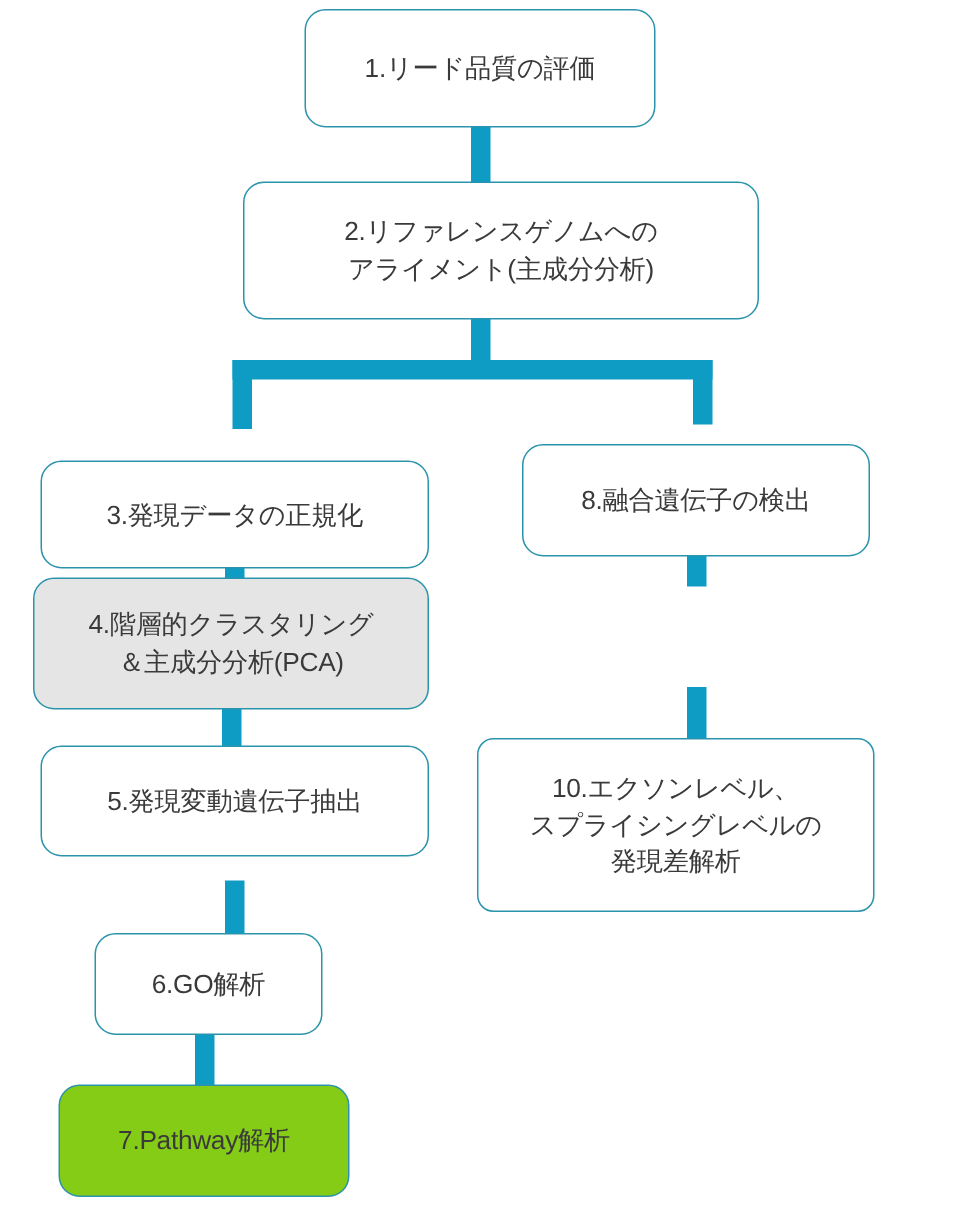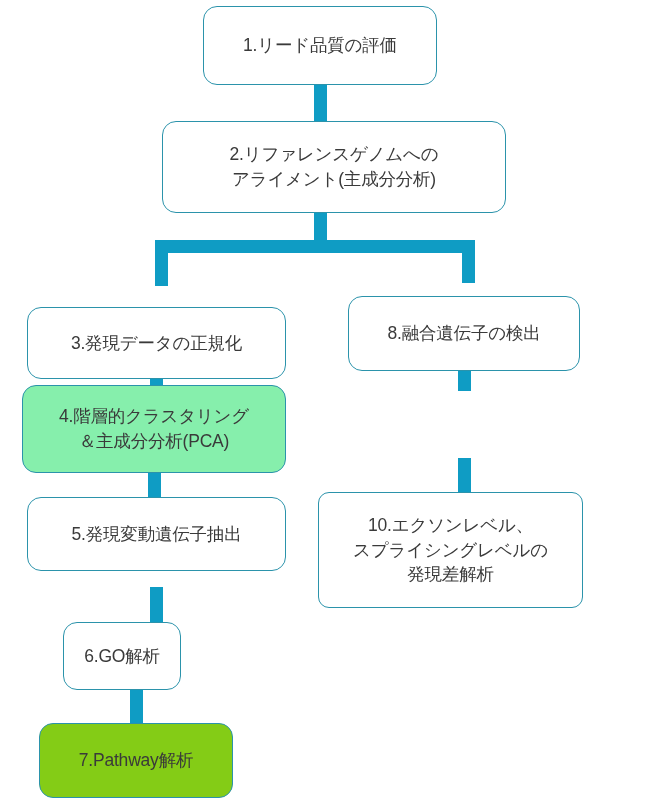--- a/index.html
+++ b/index.html
@@ -72,32 +72,32 @@
       <span class="lines">
         <span class="ln">2.リファレンスゲノムへの</span>
         <span class="ln">アライメント(主成分分析)</span>
       </span>
     </div>
     <div class="node" style="left: 27px; top: 283px; width: 259px; height: 72px; border-color: rgb(43, 147, 171); background: rgb(255, 255, 255); color: rgb(58, 58, 58); margin-top: 24px;">
       <span class="lines">
         <span class="ln">3.発現データの正規化</span>
       </span>
     </div>
-    <div class="node" style="left: 22px; top: 385px; width: 264px; height: 88px; border-color: rgb(43, 147, 171); background: #86efac; color: rgb(58, 58, 58);">
+    <div class="node" style="left: 22px; top: 385px; width: 264px; height: 88px; border-color: rgb(43, 147, 171); background: #e5e5e5; color: rgb(58, 58, 58);">
       <span class="lines">
         <span class="ln">4.階層的クラスタリング</span>
         <span class="ln">＆主成分分析(PCA)</span>
       </span>
     </div>
     <div class="node" style="left: 27px; top: 497px; width: 259px; height: 74px; border-color: rgb(43, 147, 171); background: rgb(255, 255, 255); color: rgb(58, 58, 58);">
       <span class="lines">
         <span class="ln">5.発現変動遺伝子抽出</span>
       </span>
     </div>
-    <div class="node" style="left: 63px; top: 622px; width: 118px; height: 68px; border-color: rgb(43, 147, 171); background: rgb(255, 255, 255); color: rgb(58, 58, 58);">
+    <div class="node" style="left: 63px; top: 622px; width: 152px; height: 68px; border-color: rgb(43, 147, 171); background: rgb(255, 255, 255); color: rgb(58, 58, 58);">
       <span class="lines">
         <span class="ln">6.GO解析</span>
       </span>
     </div>
     <div class="node" style="left: 39px; top: 723px; width: 194px; height: 75px; border-color: rgb(43, 147, 171); background: #84cc16; color: rgb(58, 58, 58);">
       <span class="lines">
         <span class="ln">7.Pathway解析</span>
       </span>
     </div>
     <div class="node" style="left: 348px; top: 296px; width: 232px; height: 75px; border-color: rgb(43, 147, 171); background: rgb(255, 255, 255); color: rgb(58, 58, 58);">

